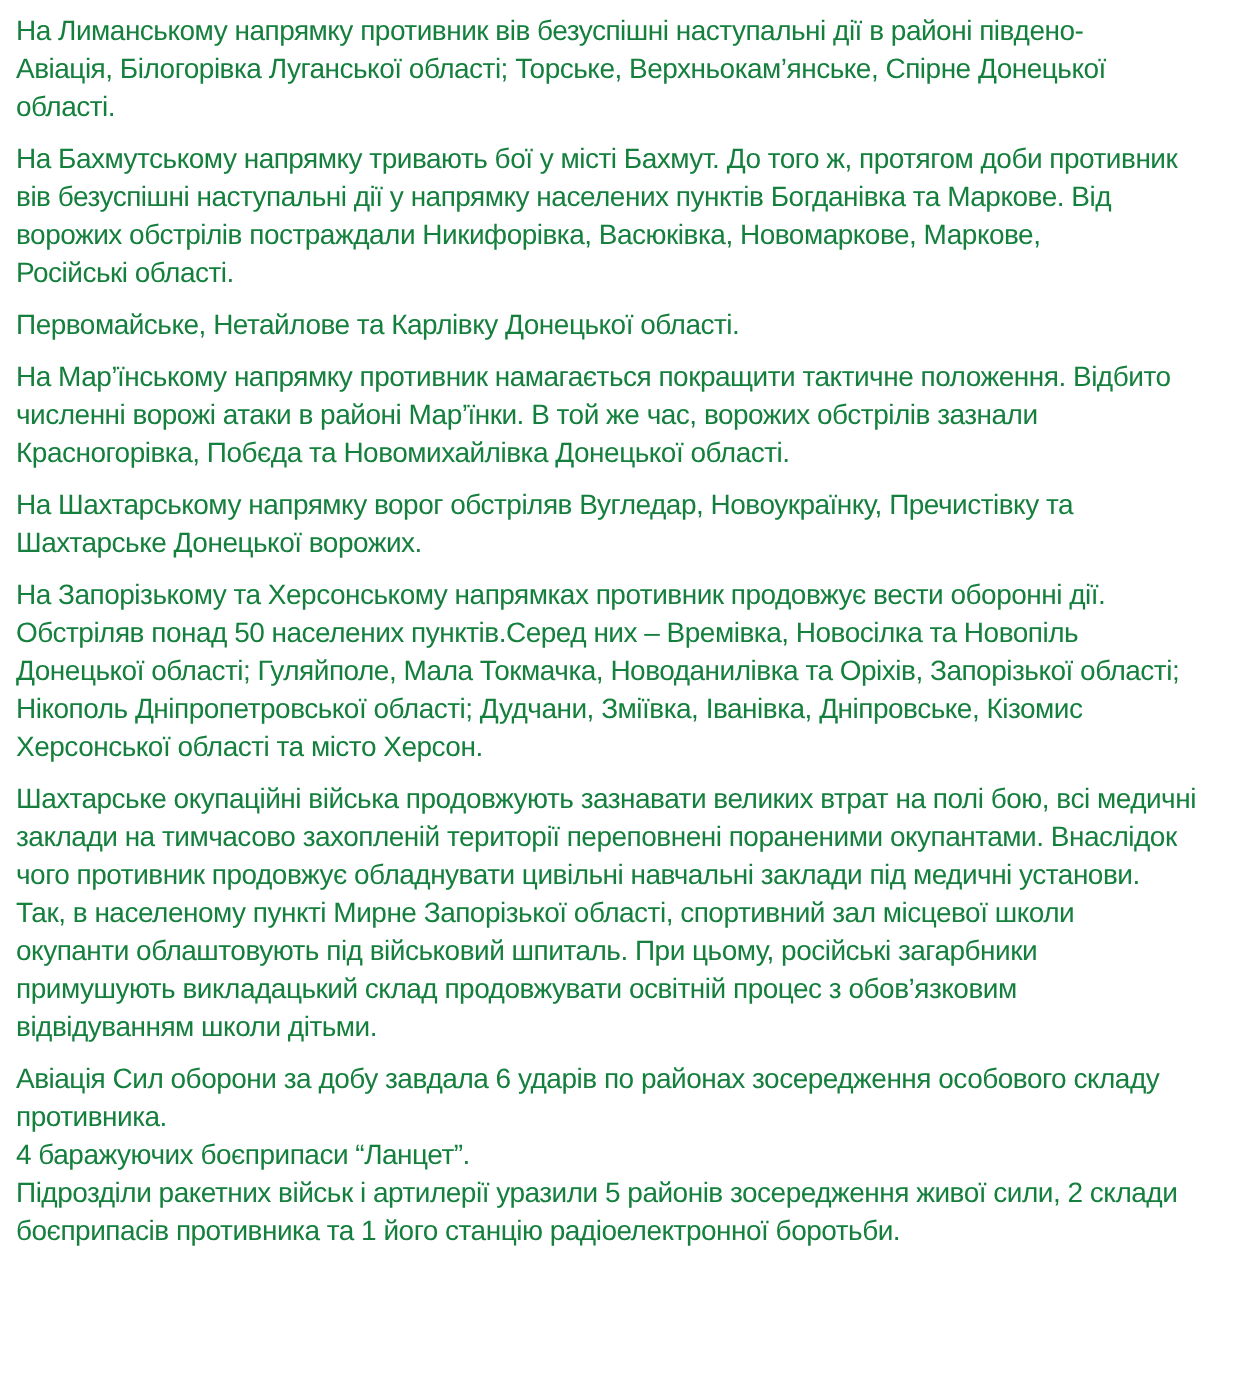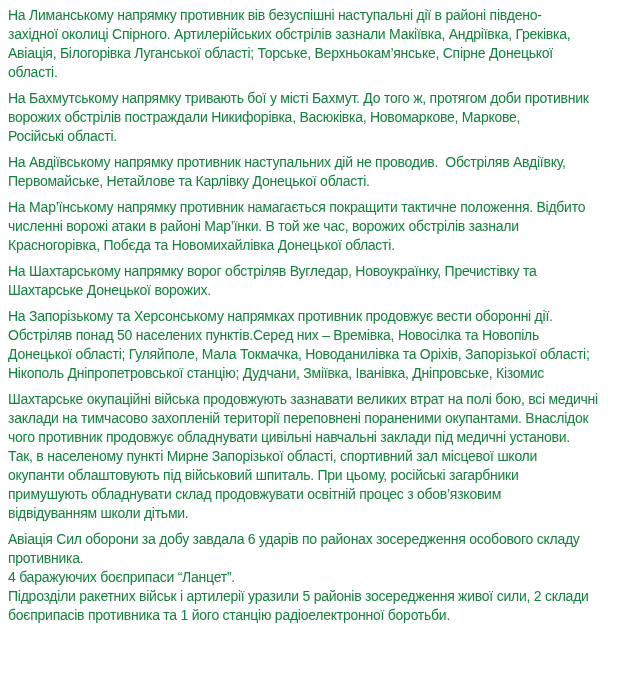--- a/index.html
+++ b/index.html
@@ -30,61 +30,61 @@
     color: #15803d;
   }
 </style>
 </head>
 <body>
 
 <div class="report">
 
   <div class="para">
     <span class="line">На Лиманському напрямку противник вів безуспішні наступальні дії в районі південо-</span>
-    <span class="line">західної околиці Спірного. Артилерійських обстрілів зазнали Макіївка, Андріївка, Греківка,</span>
     <span class="line">Авіація, Білогорівка Луганської області; Торське, Верхньокам’янське, Спірне Донецької</span>
     <span class="line">області.</span>
   </div>
 
   <div class="para">
     <span class="line">На Бахмутському напрямку тривають бої у місті Бахмут. До того ж, протягом доби противник</span>
+    <span class="line">вів безуспішні наступальні дії у напрямку населених пунктів Богданівка та Маркове. Від</span>
     <span class="line">ворожих обстрілів постраждали Никифорівка, Васюківка, Новомаркове, Маркове,</span>
     <span class="line">Російські області.</span>
   </div>
 
   <div class="para">
-    <span class="line">На Авдіївському напрямку противник наступальних дій не проводив.  Обстріляв Авдіївку,</span>
     <span class="line">Первомайське, Нетайлове та Карлівку Донецької області.</span>
   </div>
 
   <div class="para">
     <span class="line">На Мар’їнському напрямку противник намагається покращити тактичне положення. Відбито</span>
     <span class="line">численні ворожі атаки в районі Мар’їнки. В той же час, ворожих обстрілів зазнали</span>
     <span class="line">Красногорівка, Побєда та Новомихайлівка Донецької області.</span>
   </div>
 
   <div class="para">
     <span class="line">На Шахтарському напрямку ворог обстріляв Вугледар, Новоукраїнку, Пречистівку та</span>
     <span class="line">Шахтарське Донецької ворожих.</span>
   </div>
 
   <div class="para">
     <span class="line">На Запорізькому та Херсонському напрямках противник продовжує вести оборонні дії.</span>
     <span class="line">Обстріляв понад 50 населених пунктів.Серед них – Времівка, Новосілка та Новопіль</span>
     <span class="line">Донецької області; Гуляйполе, Мала Токмачка, Новоданилівка та Оріхів, Запорізької області;</span>
-    <span class="line">Нікополь Дніпропетровської станцію; Дудчани, Зміївка, Іванівка, Дніпровське, Кізомис</span>
+    <span class="line">Нікополь Дніпропетровської області; Дудчани, Зміївка, Іванівка, Дніпровське, Кізомис</span>
+    <span class="line">Херсонської області та місто Херсон.</span>
   </div>
 
   <div class="para">
     <span class="line">Шахтарське окупаційні війська продовжують зазнавати великих втрат на полі бою, всі медичні</span>
     <span class="line">заклади на тимчасово захопленій території переповнені пораненими окупантами. Внаслідок</span>
     <span class="line">чого противник продовжує обладнувати цивільні навчальні заклади під медичні установи.</span>
     <span class="line">Так, в населеному пункті Мирне Запорізької області, спортивний зал місцевої школи</span>
     <span class="line">окупанти облаштовують під військовий шпиталь. При цьому, російські загарбники</span>
-    <span class="line">примушують обладнувати склад продовжувати освітній процес з обов’язковим</span>
+    <span class="line">примушують викладацький склад продовжувати освітній процес з обов’язковим</span>
     <span class="line">відвідуванням школи дітьми.</span>
   </div>
 
   <div class="para">
     <span class="line">Авіація Сил оборони за добу завдала 6 ударів по районах зосередження особового складу</span>
     <span class="line">противника.</span>
     <span class="line">4 баражуючих боєприпаси “Ланцет”.</span>
     <span class="line">Підрозділи ракетних військ і артилерії уразили 5 районів зосередження живої сили, 2 склади</span>
     <span class="line">боєприпасів противника та 1 його станцію радіоелектронної боротьби.</span>
   </div>

